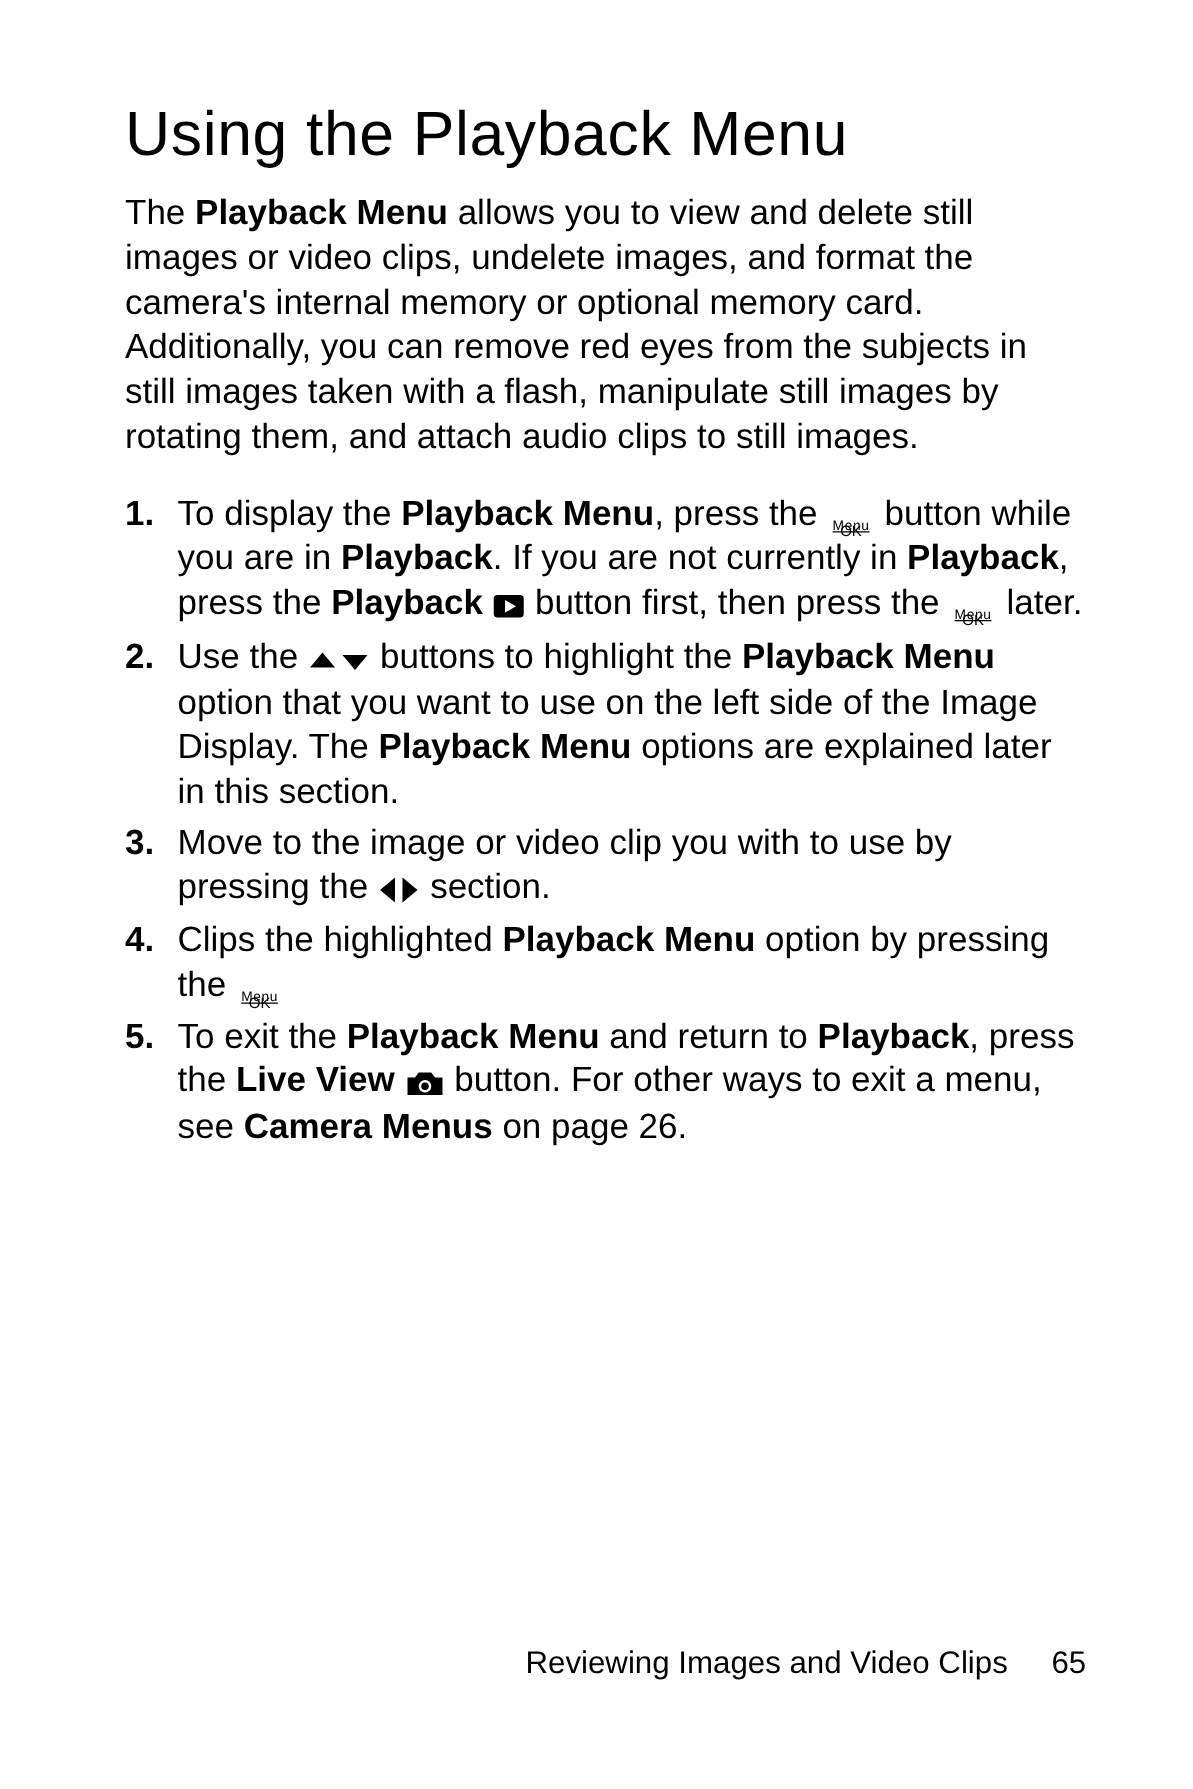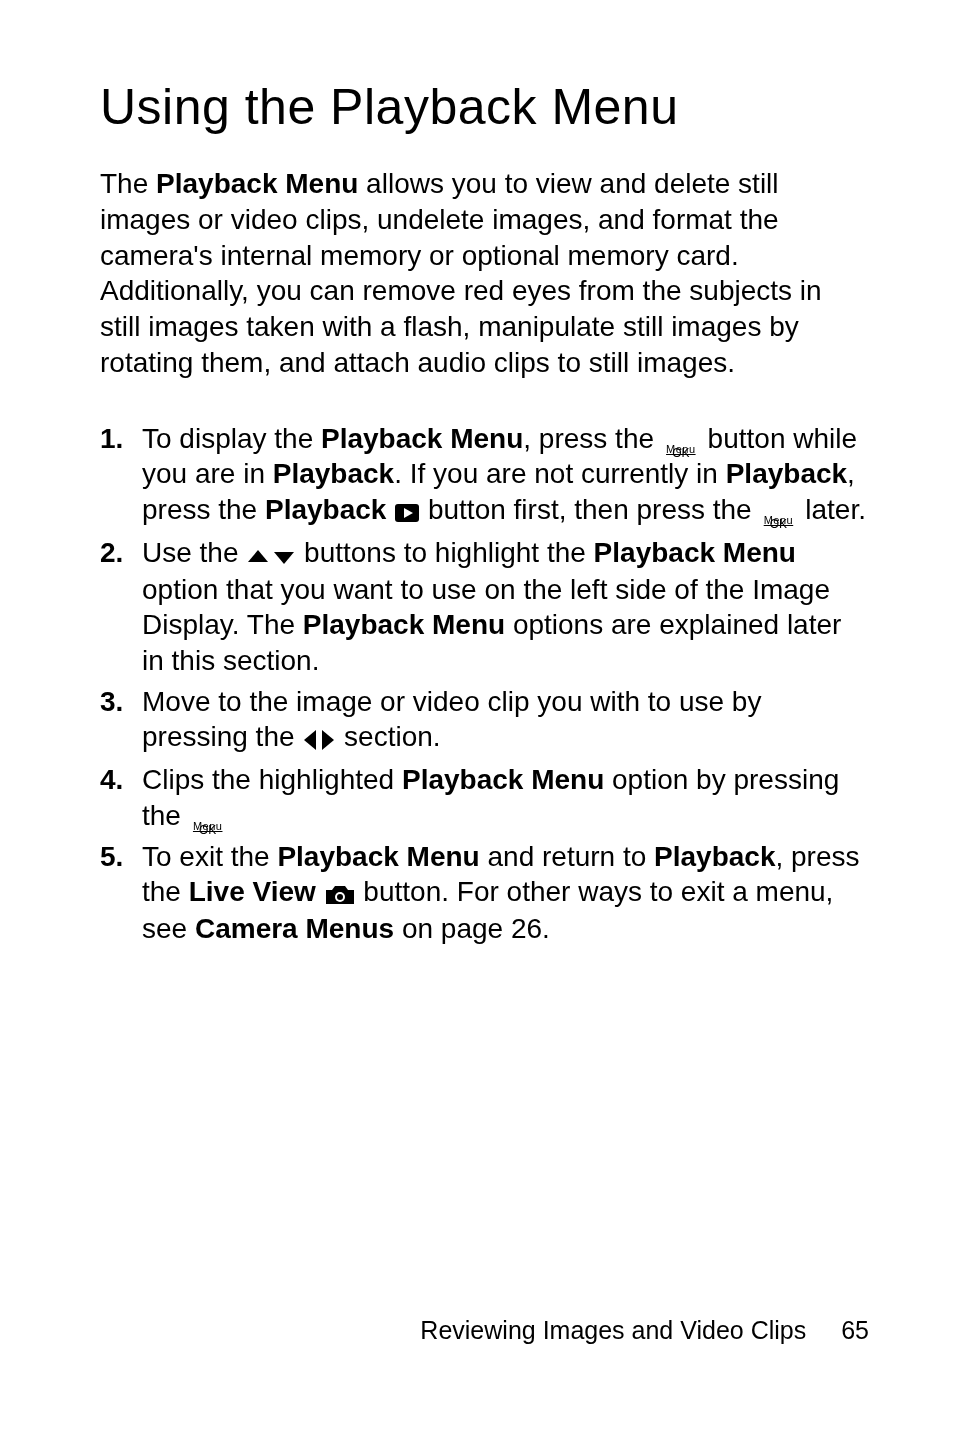--- a/index.html
+++ b/index.html
@@ -1,19 +1,19 @@
 <!DOCTYPE html>
 <html><head>
 <meta charset="utf-8">
 <style>
   * { margin: 0; padding: 0; box-sizing: border-box; }
   html, body { width: 954px; height: 1431px; background: #fff; font-family: "Helvetica Neue", Helvetica, Arial, sans-serif; color: #000; }
   body { padding: 78px 85px 0 100px; position: relative; }
-  .title { font-size: 50px; font-weight: 300; letter-spacing: 0.5px; margin-bottom: 30px; }
-  .intro { font-size: 28px; font-weight: 300; line-height: 1.28; margin-bottom: 40px; }
+  .title { font-size: 50px; font-weight: 300; letter-spacing: 0.5px; margin-bottom: 16px; }
+  .intro { font-size: 28px; font-weight: 300; line-height: 1.28; margin-bottom: 26px; }
   .intro b { font-weight: 700; }
   ol { list-style: none; }
   li { font-size: 28px; font-weight: 300; line-height: 1.26; padding-left: 42px; margin-bottom: 6px; position: relative; }
   li .num { position: absolute; left: 0; top: 0; font-weight: 700; }
   li b { font-weight: 700; }
   .icon { display: inline-block; vertical-align: middle; position: relative; }
   .menuok { display: inline-block; vertical-align: -4px; width: 38px; height: 26px; position: relative; }
   .menuok .top { position: absolute; top: -2px; left: 0; width: 100%; text-align: center; font-size: 11px; font-weight: 400; text-decoration: underline; letter-spacing: 0.5px; margin-top: 19px; }
   .menuok .bot { position: absolute; top: 20px; left: 0; width: 100%; text-align: center; font-size: 12px; font-weight: 400; }
   .play-icon svg, .updown-icon svg, .leftright-icon svg, .liveview-icon svg { vertical-align: -3px; }

